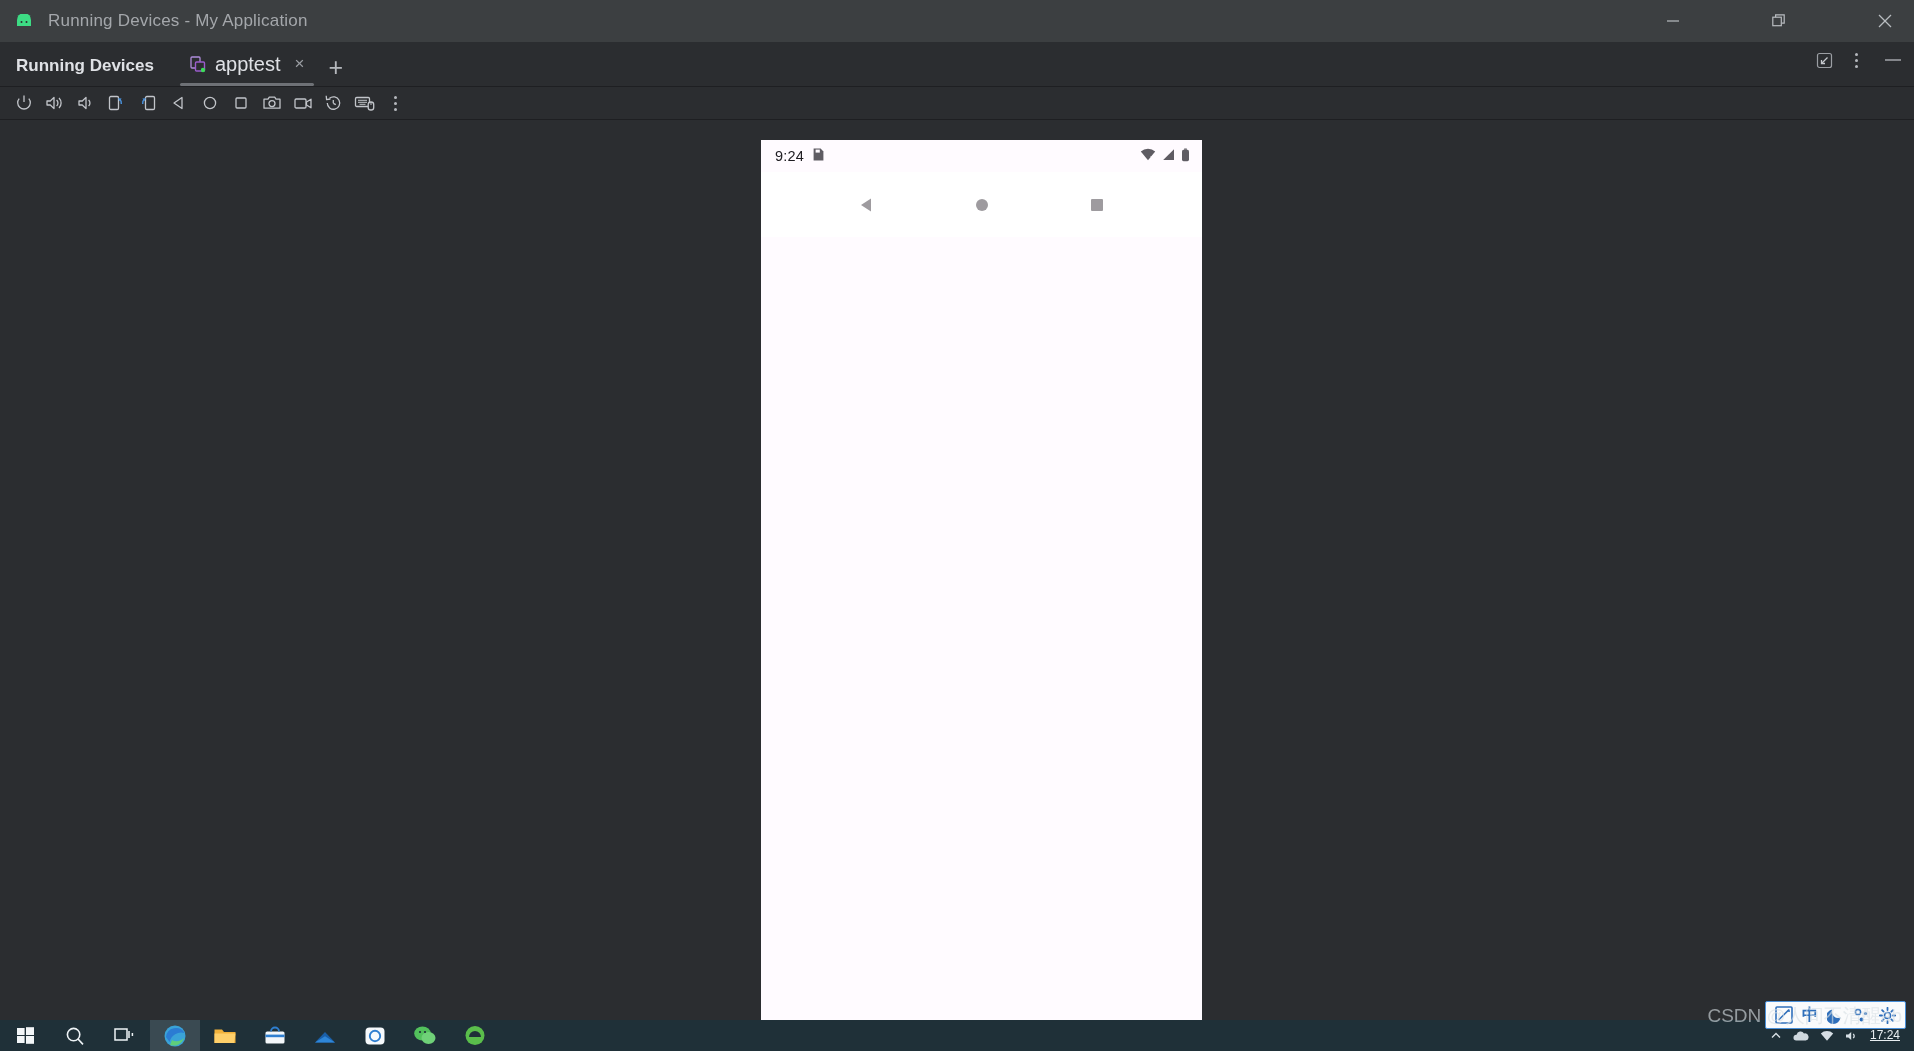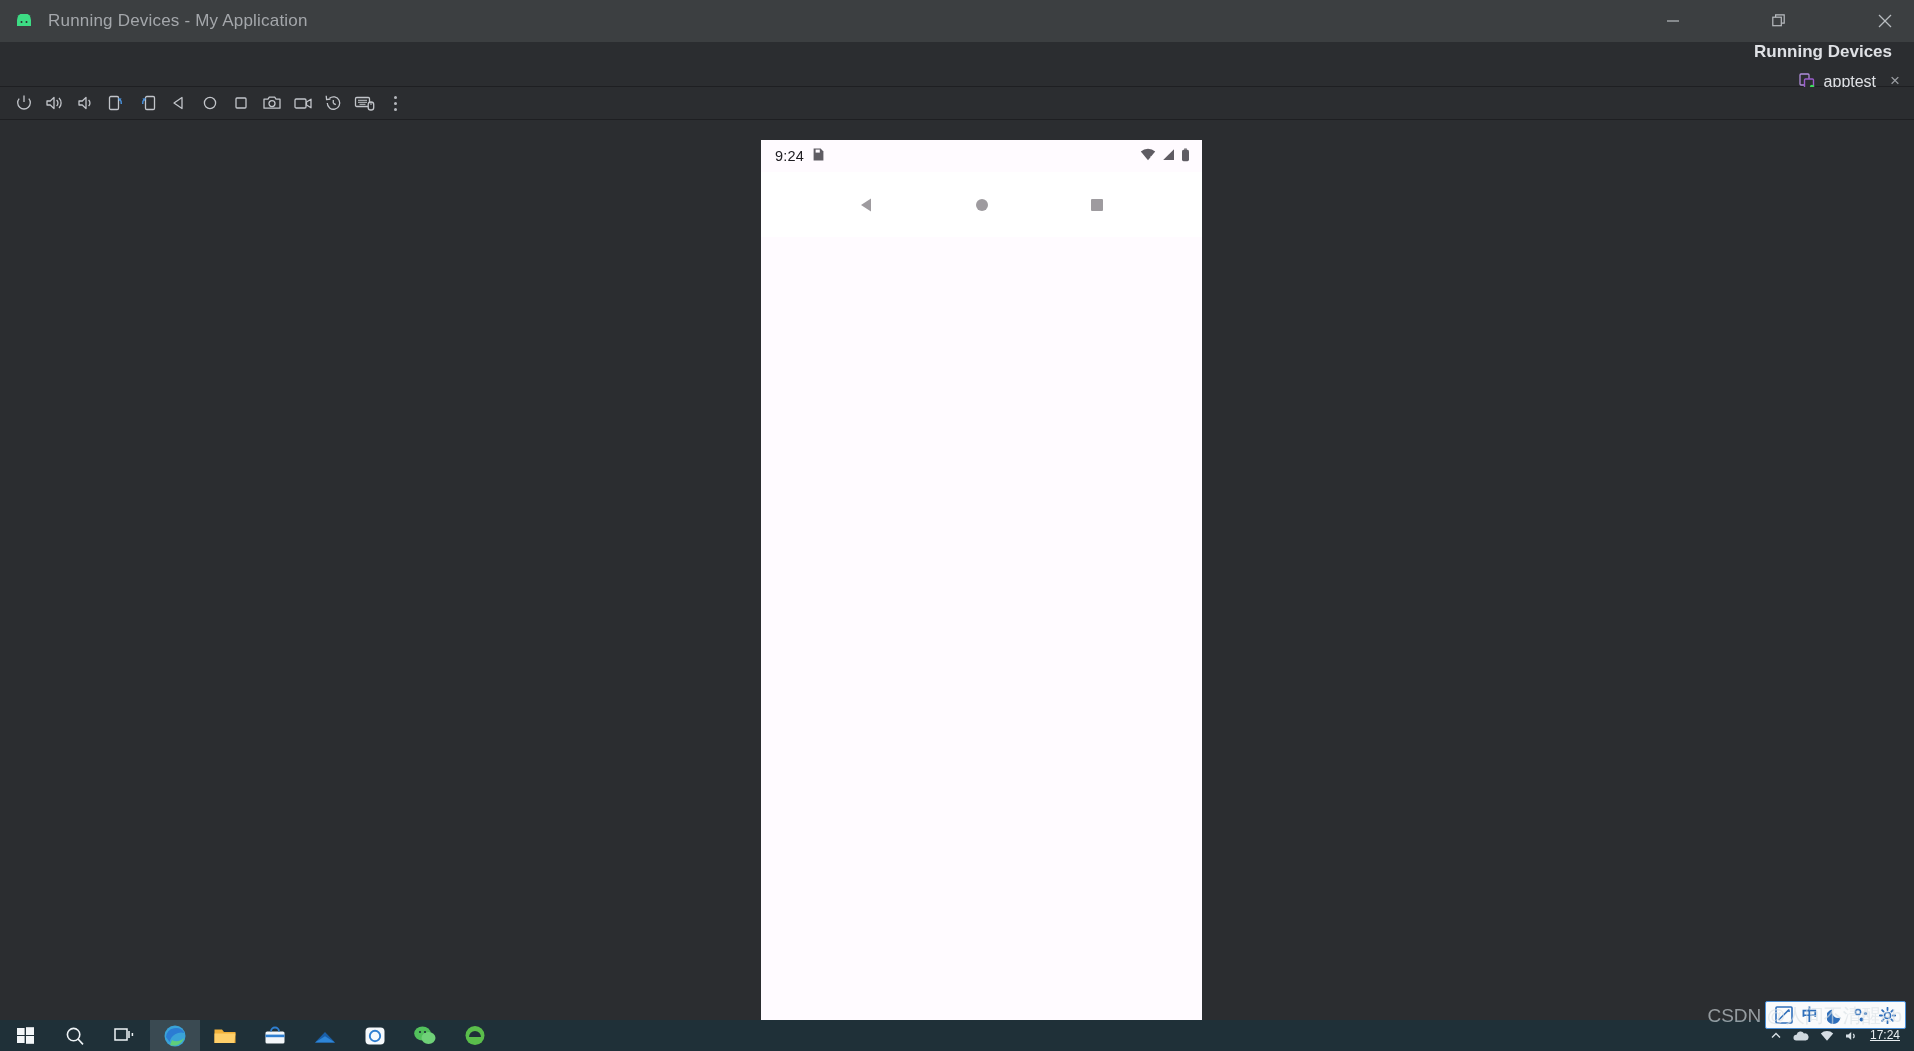--- a/index.html
+++ b/index.html
@@ -36,38 +36,37 @@
   }
   .win-ctrl svg { display: block; }
 
   
   .toolheader {
     position: absolute; top: 42px; left: 0;
     width: 1914px; height: 45px;
     background: #2b2d30;
     display: flex; align-items: flex-end;
     border-bottom: 1px solid #1e1f22;
-    flex-direction: column;
   }
   .panel-title {
     color: #dfe1e5; font-size: 17px; font-weight: bold;
     padding: 0 22px 10px 16px;
     white-space: nowrap;
   }
   .tab {
     display: flex; align-items: center; gap: 8px;
     height: 44px; padding: 0 12px 0 14px;
     position: relative;
   }
   .tab.active::after {
     content: ""; position: absolute; left: 4px; right: 4px; bottom: 0;
     height: 3px; background: #6e7176; border-radius: 2px;
   }
   .tab-icon { width: 17px; height: 17px; position: relative; display:block; }
-  .tab-label { color: #dfe1e5; font-size: 16px; white-space: nowrap; }
+  .tab-label { color: #dfe1e5; font-size: 20px; white-space: nowrap; }
   .tab-close {
     color: #9b9ea3; font-size: 17px; line-height: 1;
     padding: 0 2px 2px 6px;
   }
   .tab-add {
     color: #b5b8bd; font-size: 25px; line-height: 1;
     padding: 0 10px 6px 10px; font-weight: 300;
   }
   .toolheader-spacer { flex: 1 1 auto; }
   .hdr-btn {

